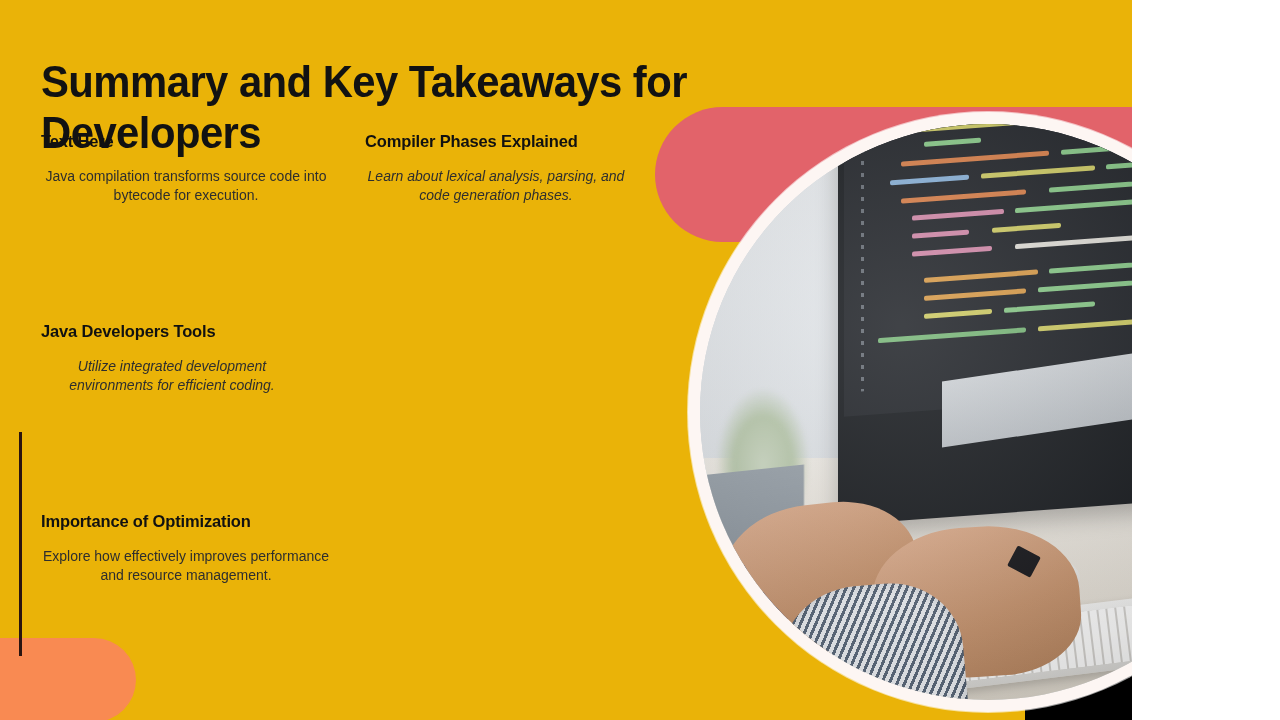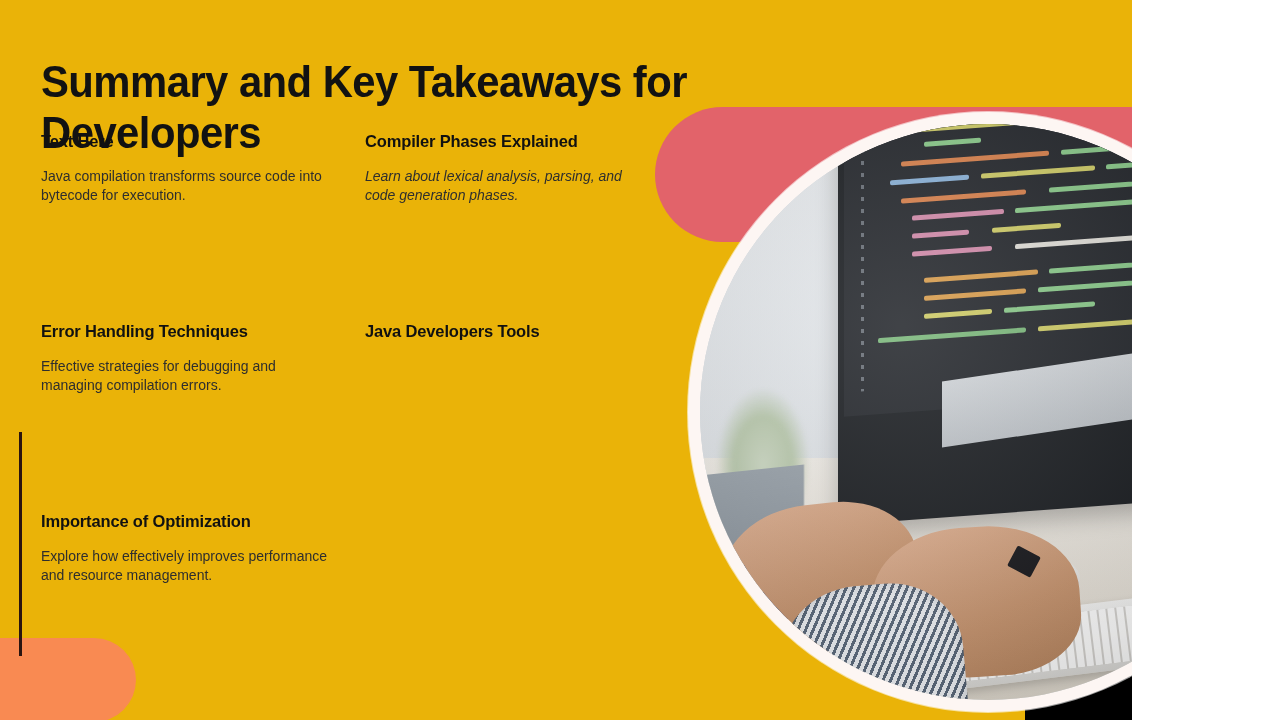--- a/index.html
+++ b/index.html
@@ -303,20 +303,21 @@
     color: #111111;
     margin: 0 0 16px 0;
     letter-spacing: -0.15px;
   }
   .cell-body {
     font-size: 14px;
     color: #2e2e2e;
     line-height: 19.4px;
     margin: 0;
     max-width: 290px;
+    text-align: center;
   }
   .cell.col2 .cell-body { max-width: 262px; font-style: italic; }
 </style>
 </head>
 <body>
 
 <div id="slide">
 
   <div class="shape-red-pill"></div>
   <div class="shape-orange-pill"></div>
@@ -395,26 +396,23 @@
         <div class="cell-heading">Text Here</div>
         <p class="cell-body">Java compilation transforms source code into bytecode for execution.</p>
       </div>
       <div class="cell col2">
         <div class="cell-heading">Compiler Phases Explained</div>
         <p class="cell-body">Learn about lexical analysis, parsing, and code generation phases.</p>
       </div>
     </div>
 
     <div class="grid-row">
-      <div class="cell">
-        <div class="cell-heading">Error Handling Techniques</div>
-        <p class="cell-body">Effective strategies for debugging and managing compilation errors.</p>
-      </div>
       <div class="cell col2">
         <div class="cell-heading">Java Developers Tools</div>
+        <p class="cell-body">Utilize integrated development environments for efficient coding.</p>
       </div>
     </div>
 
     <div class="grid-row">
       <div class="cell">
         <div class="cell-heading">Importance of Optimization</div>
         <p class="cell-body">Explore how effectively improves performance and resource management.</p>
       </div>
     </div>
 

